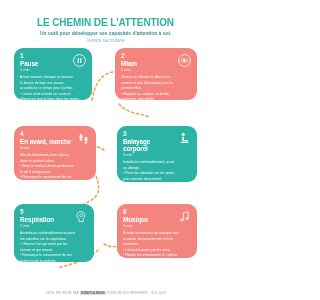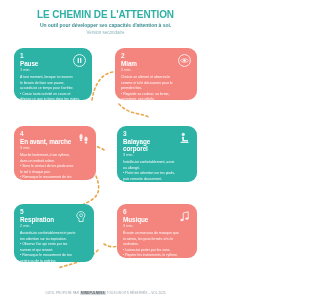--- a/index.html
+++ b/index.html
@@ -7,21 +7,21 @@
   html,body { width:211px; height:300px; }
   body {
     font-family: "Liberation Sans", sans-serif;
     background:#ffffff;
     position:relative;
     overflow:hidden;
   }
   #stage { position:relative; width:211px; height:300px; background:#fff; }
 
   
-  .header { position:absolute; top:9px; left:0; width:211px; text-align:center; }
+  .header { position:absolute; top:17px; left:0; width:211px; text-align:center; }
   .title {
     font-size:10px; font-weight:bold; letter-spacing:-0.1px;
     color:#2FB0A4; line-height:11px;
   }
   .subtitle {
     font-size:5.0px; font-weight:bold; color:#3f8f93;
     line-height:7px; margin-top:2px; letter-spacing:-0.05px;
   }
   .version {
     font-size:4.6px; color:#8fb7bd; line-height:6px; margin-top:1px;

